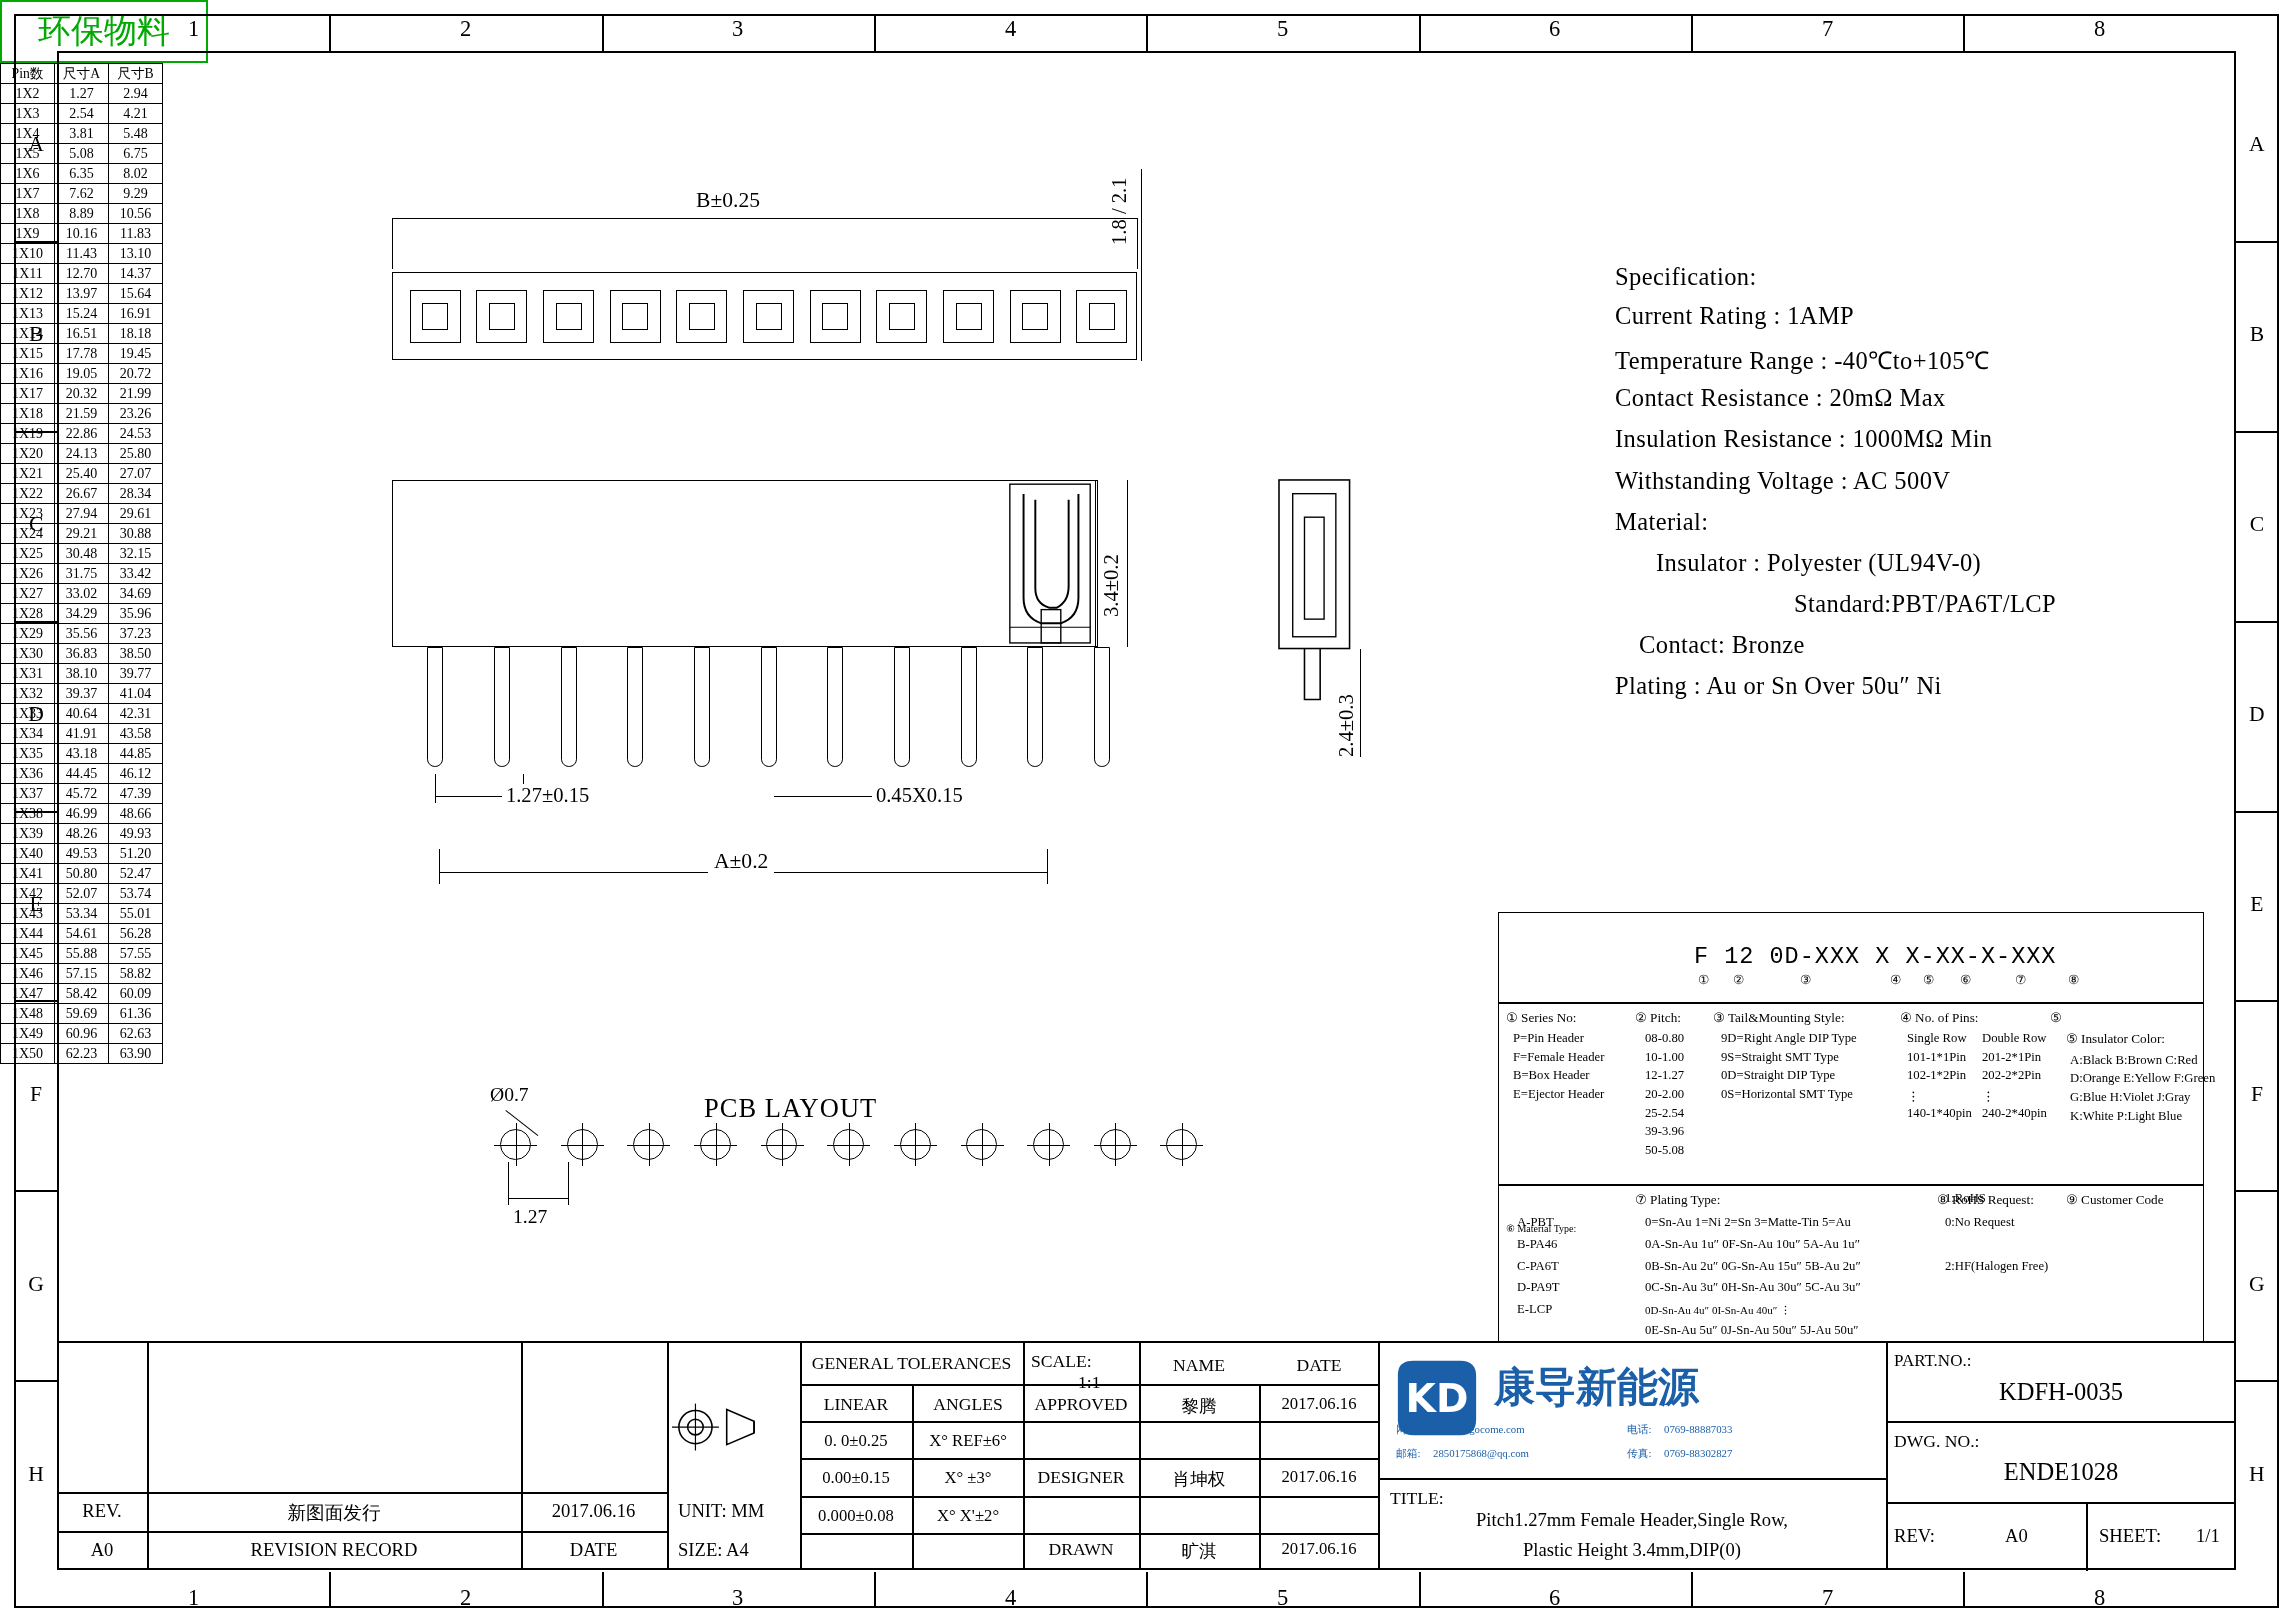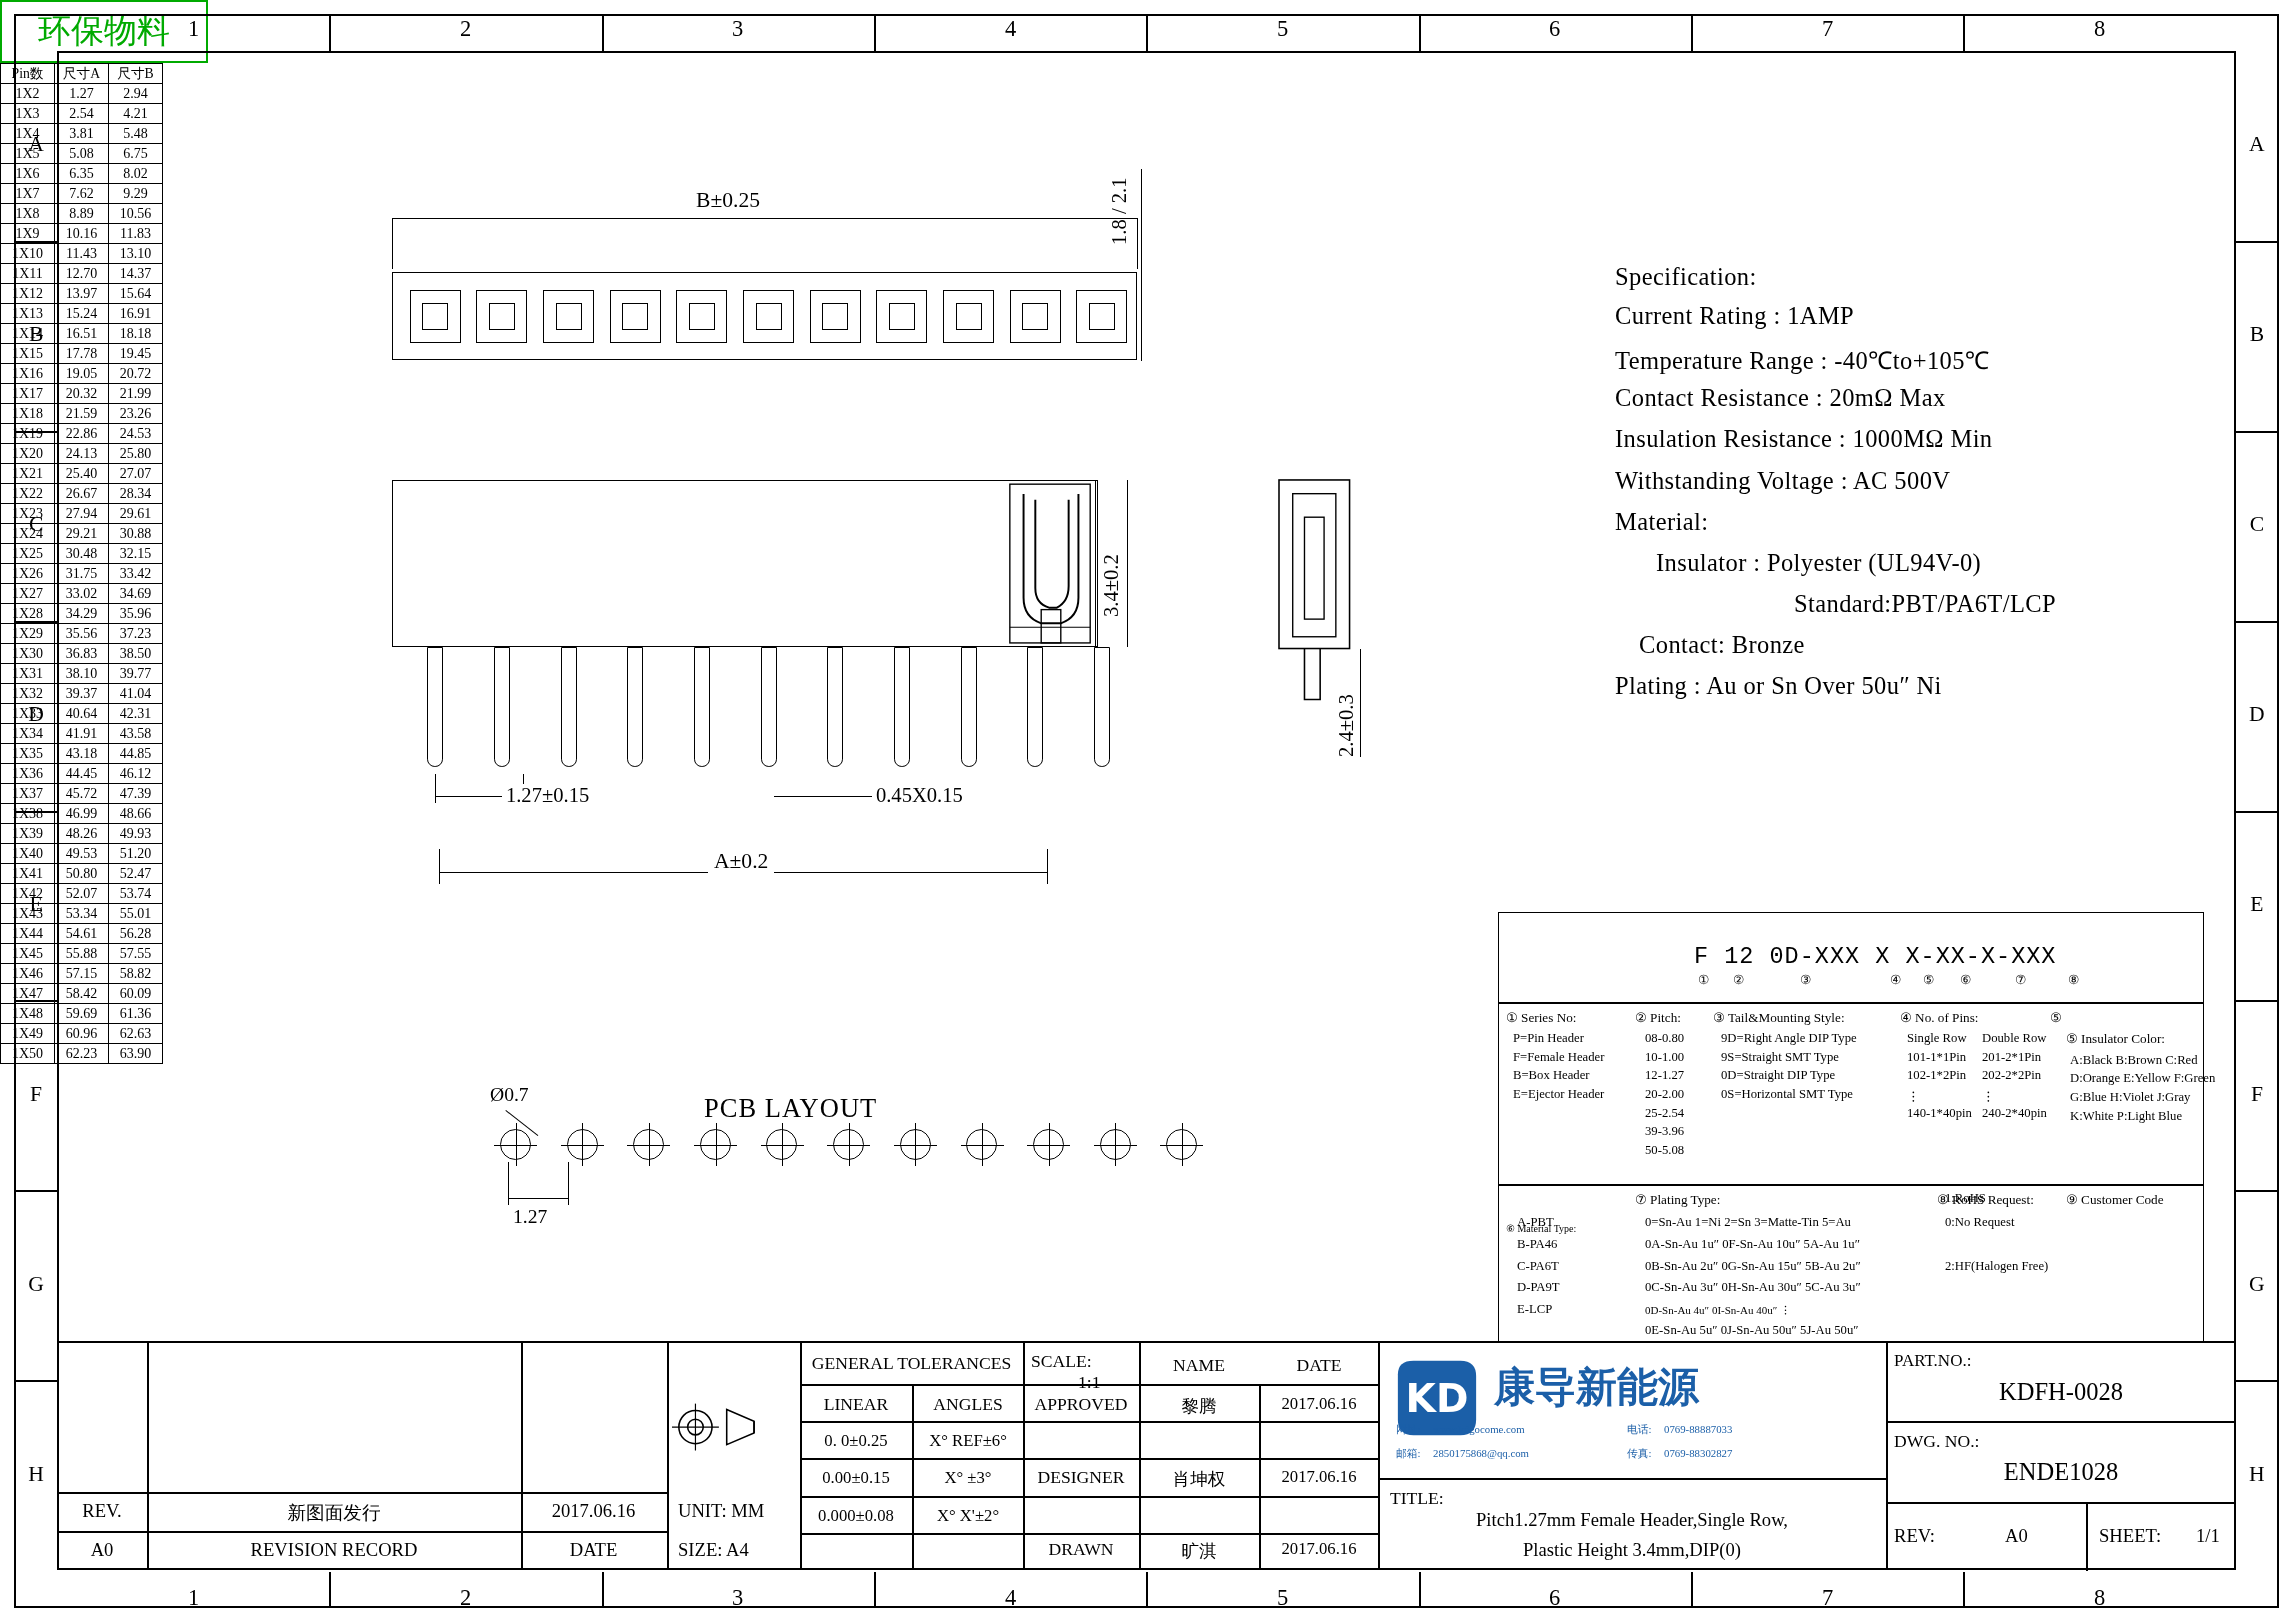--- a/index.html
+++ b/index.html
@@ -707,21 +707,21 @@
   <div class="txt" style="left:1390px;top:1488px;font-size:17.6px;">TITLE:</div>
   <div class="txt ctr" style="left:1378px;top:1509px;width:508px;font-size:18.6px;">Pitch1.27mm Female Header,Single Row,</div>
   <div class="txt ctr" style="left:1378px;top:1539px;width:508px;font-size:18.6px;">Plastic Height 3.4mm,DIP(0)</div>
 
   <div class="ln" style="left:1886px;top:1341px;width:2px;height:229px;"></div>
   <div class="ln" style="left:1886px;top:1421px;width:350px;height:2px;"></div>
   <div class="ln" style="left:1886px;top:1502px;width:350px;height:2px;"></div>
   <div class="ln" style="left:2086px;top:1502px;width:2px;height:69px;"></div>
 
   <div class="txt" style="left:1894px;top:1351px;font-size:17px;">PART.NO.:</div>
-  <div class="txt ctr" style="left:1886px;top:1378px;width:350px;font-size:24.5px;">KDFH-0028</div>
+  <div class="txt ctr" style="left:1886px;top:1378px;width:350px;font-size:24.5px;">KDFH-0035</div>
   <div class="txt" style="left:1894px;top:1431px;font-size:17.6px;">DWG. NO.:</div>
   <div class="txt ctr" style="left:1886px;top:1458px;width:350px;font-size:24.5px;">ENDE1028</div>
   <div class="txt" style="left:1894px;top:1525px;font-size:18.6px;">REV:</div>
   <div class="txt" style="left:2005px;top:1525px;font-size:18.6px;">A0</div>
   <div class="txt" style="left:2099px;top:1525px;font-size:18.6px;">SHEET:</div>
   <div class="txt" style="left:2196px;top:1525px;font-size:18.6px;">1/1</div>
 
 </div>
 
 

